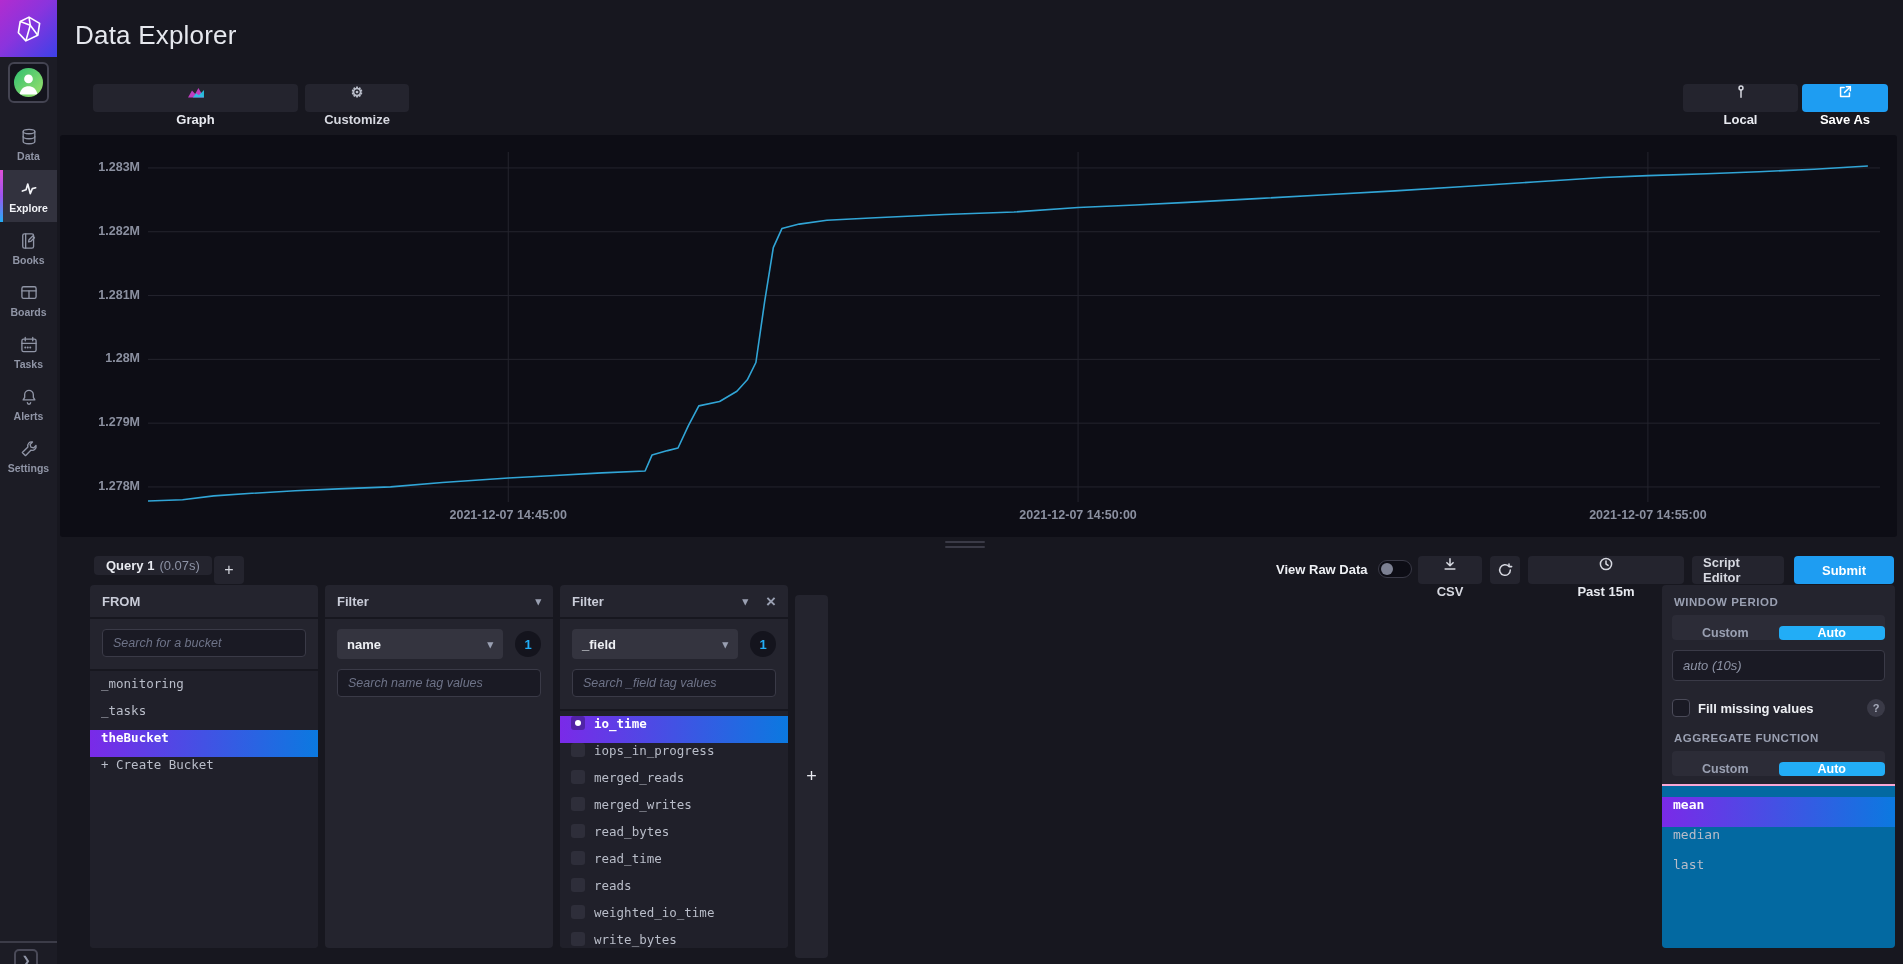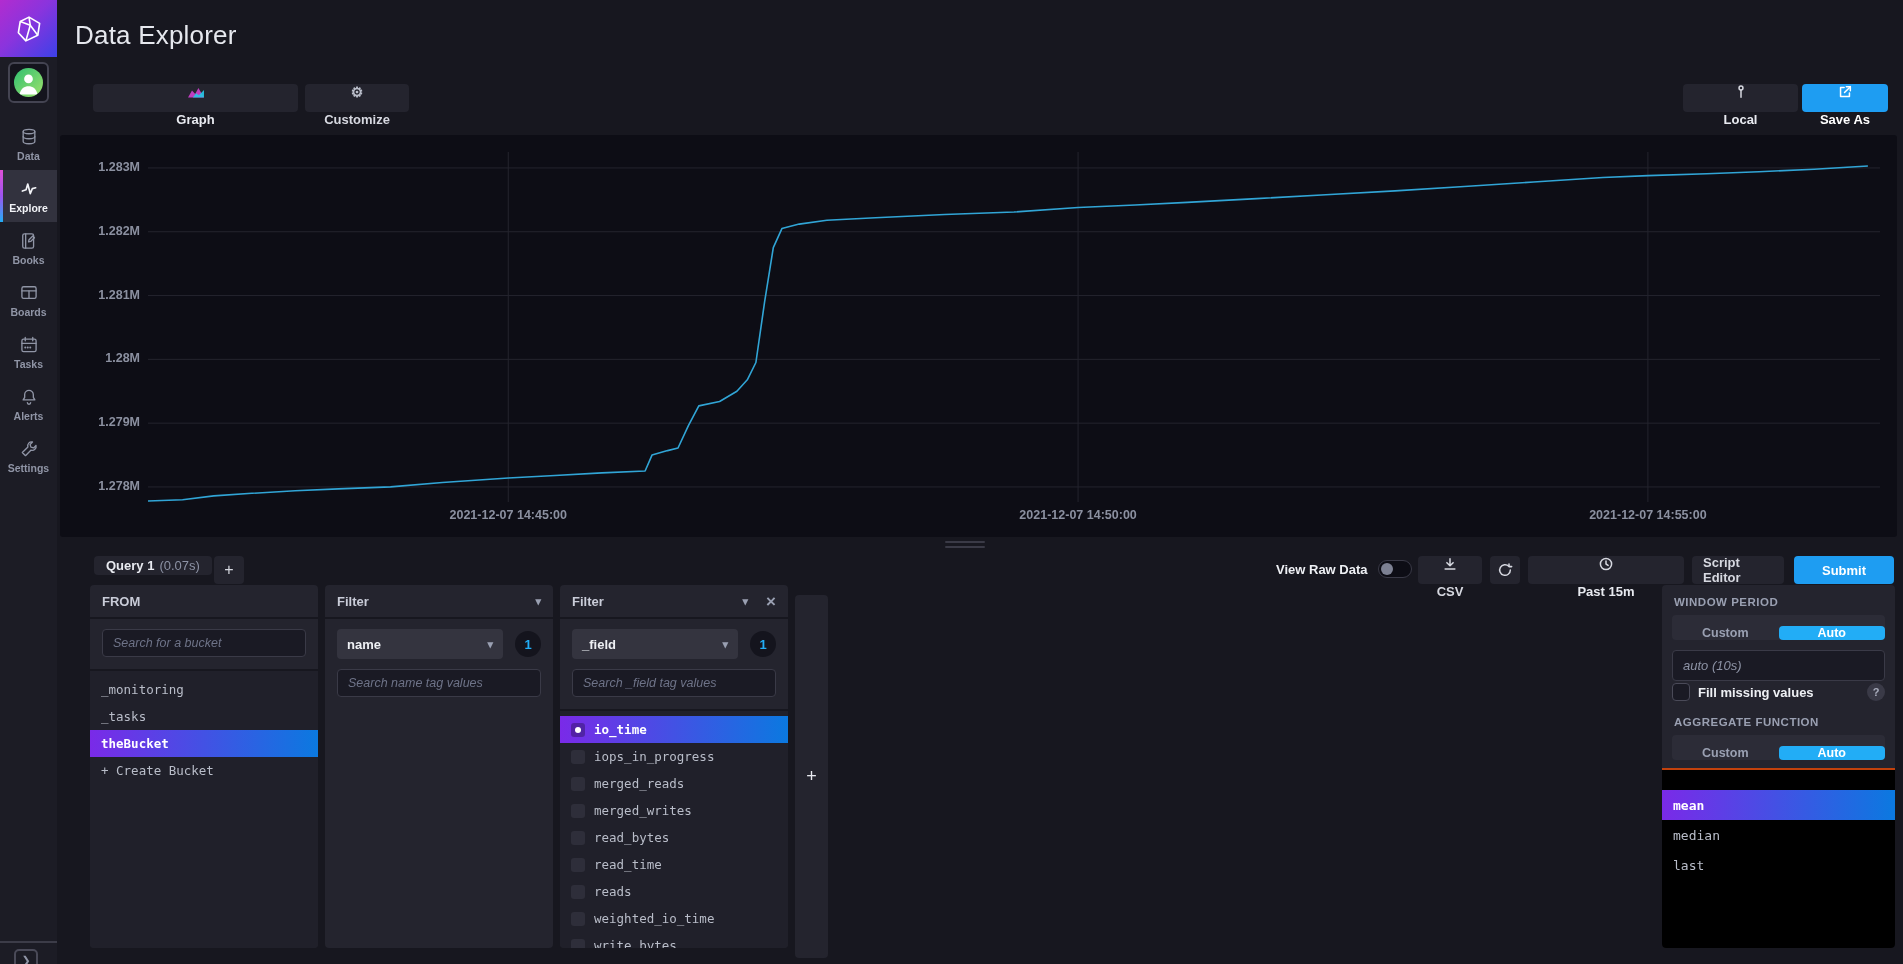--- a/index.html
+++ b/index.html
@@ -60,41 +60,41 @@
   .search-input { width:100%; height:28px; background:#1a1a24; border:1px solid #3a3a47; border-radius:4px;
     color:#c9ccd8; font-style:italic; font-size:12.5px; padding:0 10px; outline:none; font-family:"Liberation Sans", sans-serif; }
   .search-input::placeholder { color:#6e7388; }
   .dd-row { display:flex; align-items:center; gap:12px; }
   .dd-small { flex:1; height:30px; background:#34343f; border-radius:4px; display:flex; align-items:center;
     padding:0 10px; font-size:13px; font-weight:bold; color:#eef0f4; cursor:pointer; }
   .dd-small .caret { margin-left:auto; color:#9aa0b2; font-size:11px; }
   .count-badge { width:26px; height:26px; border-radius:50%; background:#14141d; color:#22adf6;
     font-size:13px; font-weight:bold; display:flex; align-items:center; justify-content:center; flex:none; }
   .panel-list { flex:1; border-top:2px solid #17171f; background:#20202a; padding-top:5px; overflow:hidden; }
-  .list-row { height:27px; display:flex; align-items:center; padding:0 11px;
+  .list-row { height:27px; display:flex; align-items:flex-start; padding:0 11px;
     font-family:"DejaVu Sans Mono", monospace; font-size:12.5px; color:#b9bdc9; cursor:pointer; white-space:nowrap; }
   .list-row.selected { background:linear-gradient(90deg,#7a2ae8 0%,#0b79e0 100%); color:#fff; font-weight:bold; }
   .checkbox { width:14px; height:14px; border-radius:3px; background:#2e2e3a; margin-right:9px; flex:none; cursor:pointer; }
   .list-row.selected .checkbox { background:rgba(0,0,0,0.28); position:relative; }
   .list-row.selected .checkbox::after { content:""; position:absolute; left:4px; top:4px; width:6px; height:6px; border-radius:50%; background:#fff; }
   .add-col { position:absolute; left:795px; top:595px; width:33px; height:363px; background:#24242e; border-radius:4px;
     display:flex; align-items:center; justify-content:center; font-size:18px; color:#e8eaf0; cursor:pointer; }
   
   .opt-header { padding:11px 12px 7px; font-size:11.5px; font-weight:bold; color:#9aa0b2; letter-spacing:0.5px; }
   .toggle2 { margin:0 10px; height:25px; flex:none; display:flex; background:#2c2c37; border-radius:4px;align-items:flex-end; }
   .toggle2 .opt { flex:1; display:flex; align-items:center; justify-content:center; font-size:12.5px; font-weight:bold; color:#9aa0b2; cursor:pointer; }
   .toggle2 .opt.active { background:#22adf6; color:#fff; border-radius:4px; }
   .wp-input { margin:10px 10px 0; height:31px; flex:none; background:#1a1a24; border:1px solid #3a3a47; border-radius:4px;
     display:flex; align-items:center; padding:0 10px; font-style:italic; font-size:13px; color:#8d93a5; }
-  .fill-row { margin:2px 10px 4px; display:flex; align-items:center; gap:8px; }
+  .fill-row { margin:18px 10px 4px; display:flex; align-items:center; gap:8px; }
   .fill-checkbox { width:18px; height:18px; border:1px solid #4a4a58; border-radius:4px; background:#1a1a24; flex:none; cursor:pointer; }
   .fill-label { font-size:13px; font-weight:bold; color:#eef0f4; flex:1; }
   .help-circle { width:18px; height:18px; border-radius:50%; background:#3a3a47; color:#a9adbd; font-size:11px;
     font-weight:bold; display:flex; align-items:center; justify-content:center; flex:none; cursor:pointer; }
-  .agg-list { margin-top:8px; border-top:2px solid #c2410c; background:#000000; flex:1; padding-top:20px; }
+  .agg-list { margin-top:8px; border-top:2px solid #f9a8d4; background:#0369a1; flex:1; padding-top:11px; }
   .agg-list .list-row { height:30px; font-size:13px; }
 </style>
 </head>
 <body>
 
 <div class="app">
 
   <nav class="sidebar">
     <div class="logo-tile">
       <svg width="30" height="30" viewBox="0 0 24 24">

